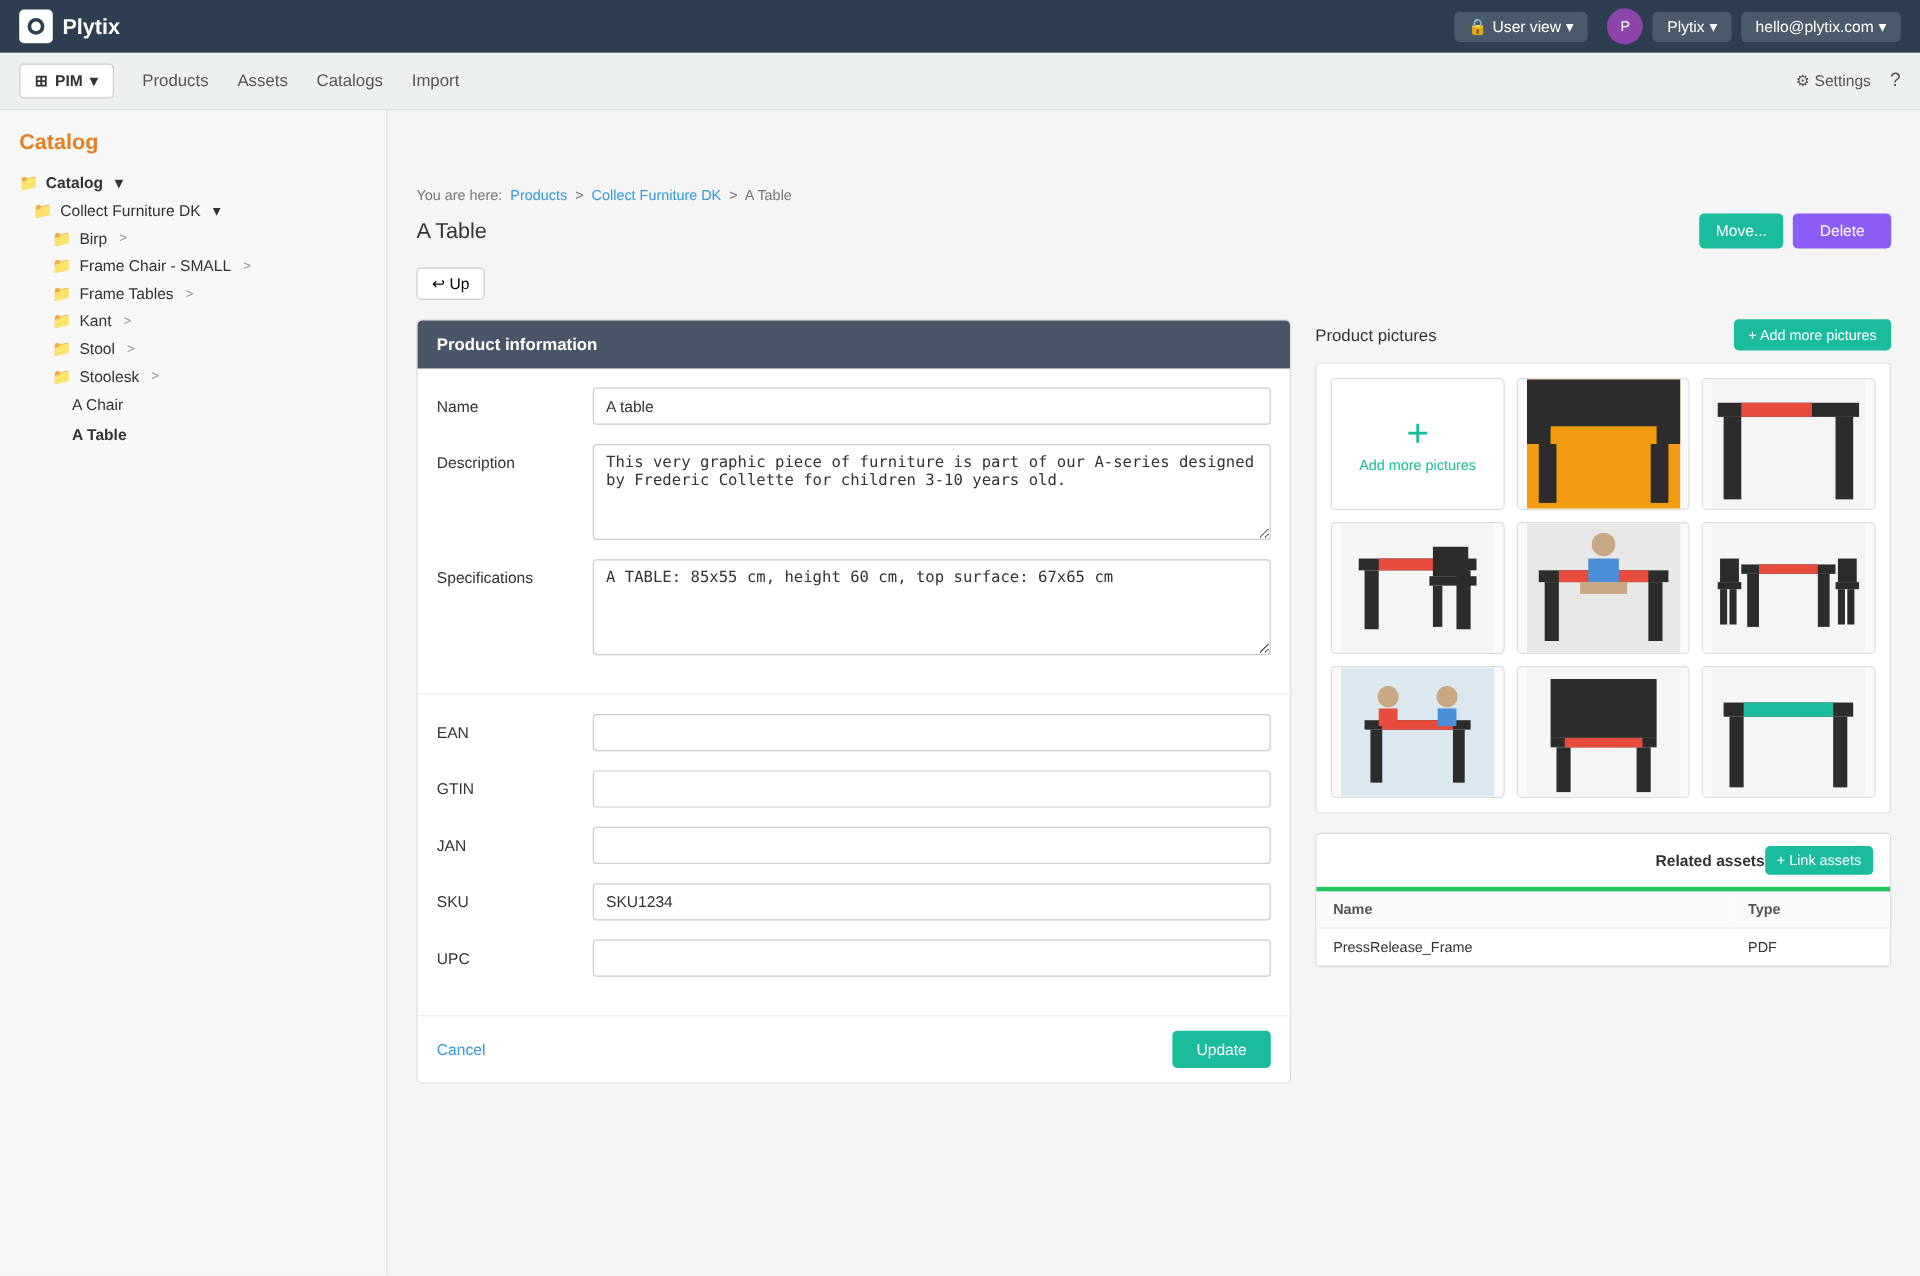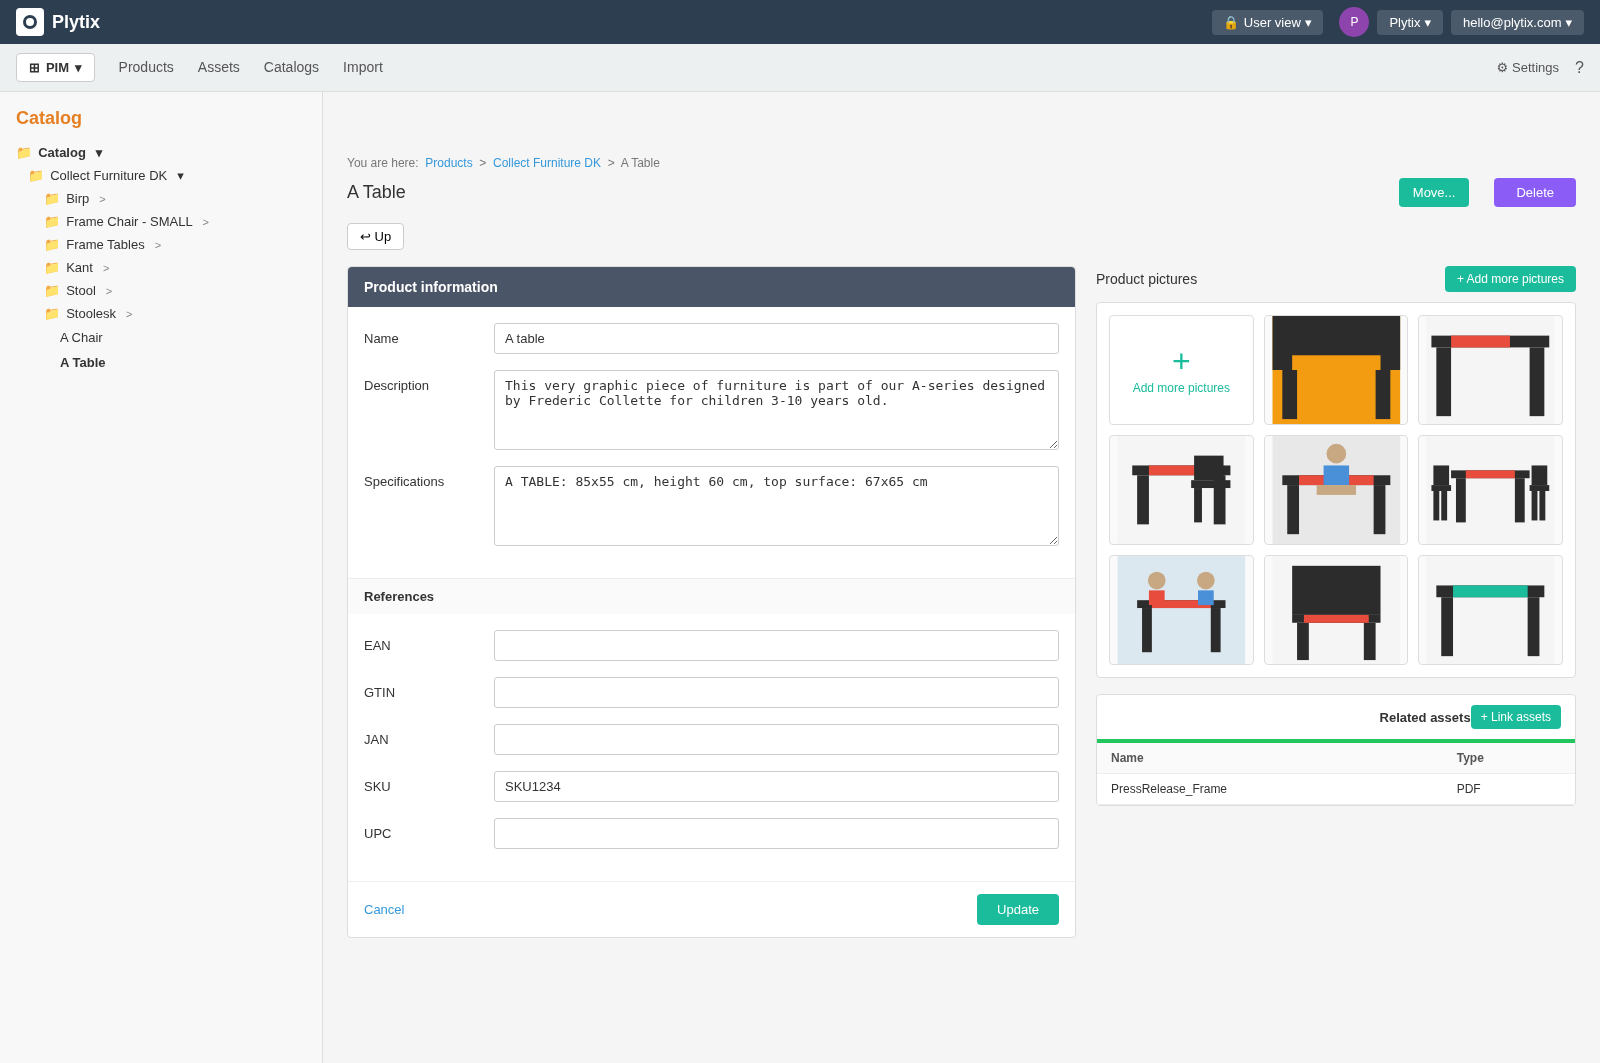--- a/index.html
+++ b/index.html
@@ -48,21 +48,21 @@
     .sidebar-item.active { font-weight: bold; }
 
     
     .main { flex: 1; overflow-y: auto; padding: 16px 24px; background: #f5f5f5; }
 
     
     .breadcrumb { font-size: 12px; color: #777; margin-bottom: 8px; margin-top: 48px; }
     .breadcrumb a { color: #3498db; cursor: pointer; }
     .page-title-row { display: flex; align-items: center; justify-content: space-between; margin-bottom: 16px; }
     .page-title { font-size: 18px; color: #333; }
-    .page-actions { display: flex; gap: 25px; }
+    .page-actions { display: flex; gap: 8px; }
     .btn-move { background: #1abc9c; color: white; border: none; padding: 7px 14px; border-radius: 4px; cursor: pointer; font-size: 13px; }
     .btn-delete { background: #8b5cf6; color: white; border: none; padding: 7px 22px; border-radius: 4px; cursor: pointer; font-size: 13px; }
 
     
     .up-btn { background: white; border: 1px solid #ccc; padding: 5px 12px; border-radius: 4px; cursor: pointer; font-size: 13px; margin-bottom: 16px; display: inline-flex; align-items: center; gap: 4px; }
 
     
     .content-cols { display: flex; gap: 20px; }
 
     
@@ -243,21 +243,20 @@
             <label class="form-label">Description</label>
             <textarea class="form-textarea" style="">This very graphic piece of furniture is part of our A-series designed by Frederic Collette for children 3-10 years old.</textarea>
           </div>
           <div class="form-row">
             <label class="form-label">Specifications</label>
             <textarea class="form-textarea" style="">A TABLE: 85x55 cm, height 60 cm, top surface: 67x65 cm</textarea>
           </div>
         </div>
 
         <hr class="section-divider">
-        <div class="references-header">References</div>
 
         <div class="form-section">
           <div class="form-row">
             <label class="form-label">EAN</label>
             <input class="form-input" type="text" value="" style="">
           </div>
           <div class="form-row">
             <label class="form-label">GTIN</label>
             <input class="form-input" type="text" value="" style="">
           </div>

